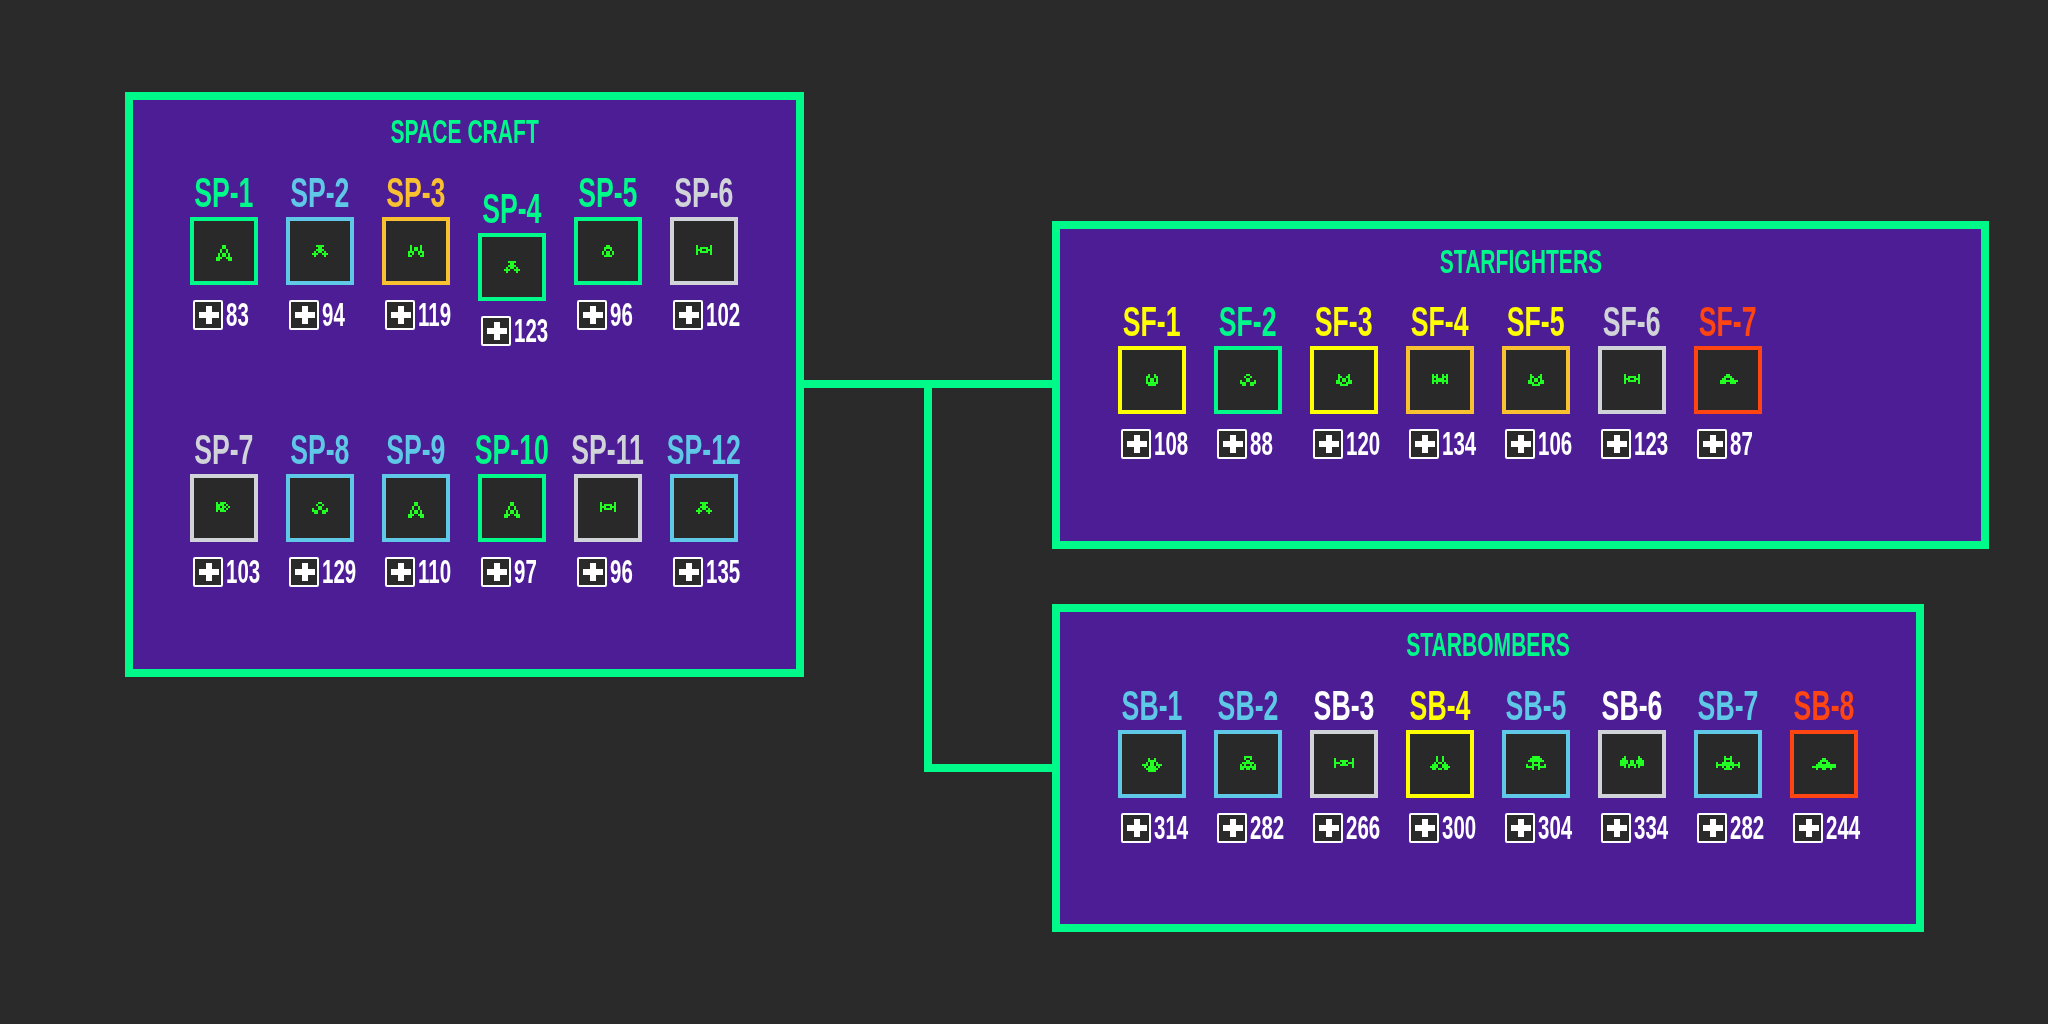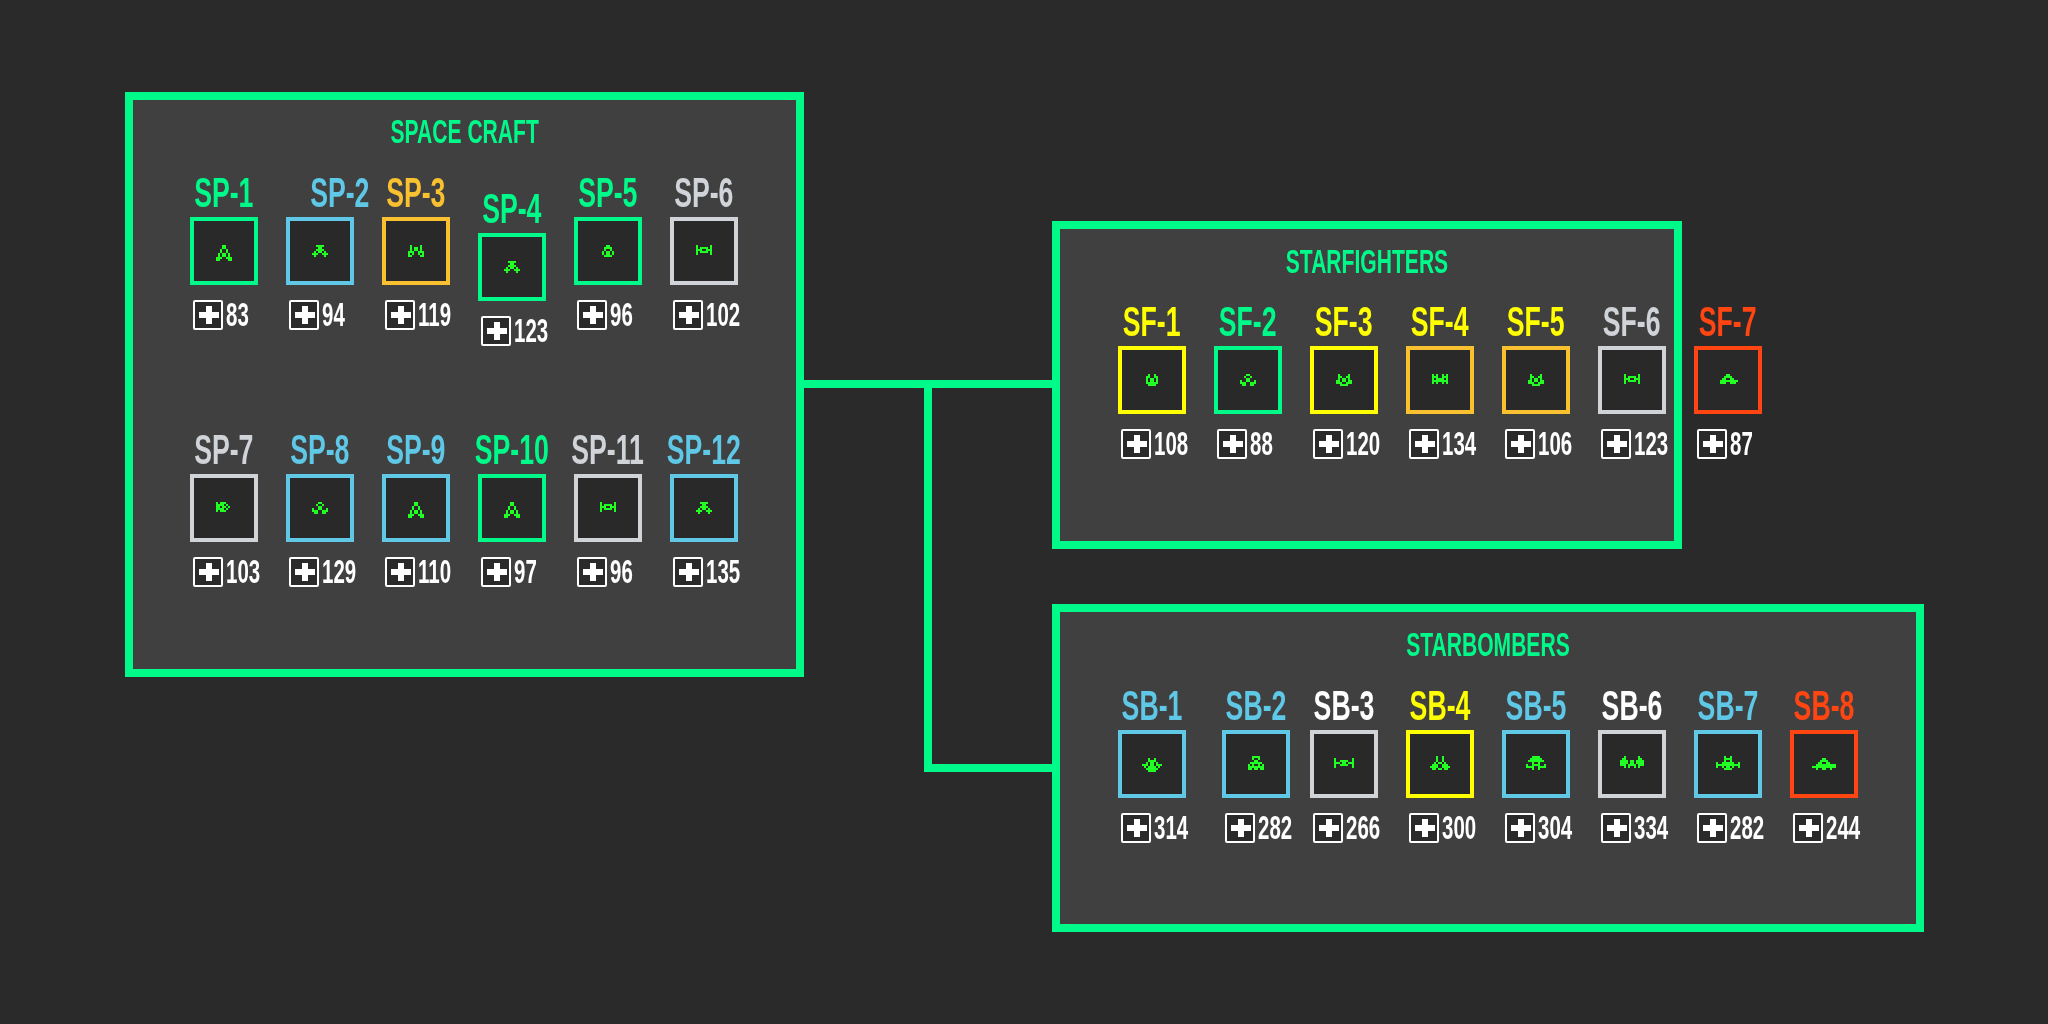--- a/index.html
+++ b/index.html
@@ -1,17 +1,17 @@
 <!DOCTYPE html>
 <html><head>
 <meta charset="utf-8">
 <style>
   html,body{margin:0;padding:0;}
   body{width:2048px;height:1024px;background:#2a2a2a;position:relative;overflow:hidden;font-family:"Liberation Sans",sans-serif;}
-  .panel{position:absolute;box-sizing:border-box;border:8px solid #00fa8a;background:#404040;}
+  .panel{position:absolute;box-sizing:border-box;border:8px solid #00fa8a;background:#4c1d95;}
   .title{position:absolute;left:0;right:0;text-align:center;font-weight:bold;font-size:34px;line-height:34px;color:#00fa8a;}
   .title span,.label span,.hp-num span{display:inline-block;transform:scaleX(0.62);transform-origin:center;}
   .hp-num span{transform-origin:left center;}
   .cell{position:absolute;width:96px;height:160px;}
   .label{position:absolute;left:-20px;width:136px;text-align:center;font-weight:bold;font-size:43px;line-height:32px;top:0;}
   .card{position:absolute;left:14px;top:41px;width:68px;height:68px;box-sizing:border-box;border:4px solid #00fa8a;background:#292929;display:flex;align-items:center;justify-content:center;cursor:pointer;}
   .card svg{width:24px;height:24px;}
   .hp{position:absolute;left:17px;top:124px;height:30px;display:flex;align-items:center;}
   .hp-icon{width:30px;height:30px;box-sizing:border-box;border:2px solid #ffffff;background:#2a2a2a;border-radius:2px;position:relative;}
   .hp-icon::before{content:"";position:absolute;left:11px;top:4px;width:6px;height:18px;background:#fff;}
@@ -61,21 +61,21 @@
           <rect x="8" y="8" width="1" height="1" fill="#22ff22"></rect>
           <rect x="9" y="8" width="1" height="1" fill="#22ff22"></rect>
         </svg>
       </div>
       <div class="hp">
         <div class="hp-icon"></div>
         <div class="hp-num"><span>83</span></div>
       </div>
     </div>
     <div class="cell" style="left: 139px; top: 76px;">
-      <div class="label" style="color: rgb(94, 200, 230); text-align: right;"><span>SP-2</span></div>
+      <div class="label" style="color: rgb(94, 200, 230);"><span>SP-2</span></div>
       <div class="card" style="border-color: rgb(94, 200, 230);">
         <svg viewBox="0 -2 12 12" shape-rendering="crispEdges">
           <rect x="4" y="1" width="1" height="1" fill="#22ff22"></rect>
           <rect x="5" y="1" width="1" height="1" fill="#22ff22"></rect>
           <rect x="6" y="1" width="1" height="1" fill="#22ff22"></rect>
           <rect x="7" y="1" width="1" height="1" fill="#22ff22"></rect>
           <rect x="5" y="2" width="1" height="1" fill="#22ff22"></rect>
           <rect x="6" y="2" width="1" height="1" fill="#22ff22"></rect>
           <rect x="4" y="3" width="1" height="1" fill="#22ff22"></rect>
           <rect x="5" y="3" width="1" height="1" fill="#22ff22"></rect>
@@ -432,21 +432,21 @@
           <rect x="8" y="6" width="1" height="1" fill="#22ff22"></rect>
         </svg>
       </div>
       <div class="hp">
         <div class="hp-icon"></div>
         <div class="hp-num"><span>135</span></div>
       </div>
     </div>
   </div>
 
-<div class="panel" id="panel-starfighters" style="left:1052px;top:221px;width:630px;height:328px;">
+<div class="panel" id="panel-starfighters" style="left:1052px;top:221px;width:937px;height:328px;">
   <div class="title" style="top:15px;">
     <span>STARFIGHTERS</span>
   </div>
 <div class="cell" style="left: 44px; top: 76px;">
       <div class="label" style="color: rgb(255, 255, 0);"><span>SF-1</span></div>
       <div class="card" style="border-color: rgb(255, 255, 0);">
         <svg viewBox="0 -2 12 12" shape-rendering="crispEdges">
           <rect x="4" y="1" width="1" height="1" fill="#22ff22"></rect>
           <rect x="7" y="1" width="1" height="1" fill="#22ff22"></rect>
           <rect x="3" y="2" width="1" height="1" fill="#22ff22"></rect>
@@ -735,21 +735,21 @@
           <rect x="5" y="7" width="1" height="1" fill="#22ff22"></rect>
           <rect x="6" y="7" width="1" height="1" fill="#22ff22"></rect>
           <rect x="7" y="7" width="1" height="1" fill="#22ff22"></rect>
         </svg>
       </div>
       <div class="hp">
         <div class="hp-icon"></div>
         <div class="hp-num"><span>314</span></div>
       </div>
     </div>
-    <div class="cell" style="left: 148px; top: 77px;">
+    <div class="cell" style="left: 140px; top: 77px;">
       <div class="label" style="color: rgb(94, 200, 230);"><span>SB-2</span></div>
       <div class="card" style="border-color: rgb(94, 200, 230);">
         <svg viewBox="0 -2 12 12" shape-rendering="crispEdges">
           <rect x="4" y="0" width="1" height="1" fill="#22ff22"></rect>
           <rect x="5" y="0" width="1" height="1" fill="#22ff22"></rect>
           <rect x="6" y="0" width="1" height="1" fill="#22ff22"></rect>
           <rect x="7" y="0" width="1" height="1" fill="#22ff22"></rect>
           <rect x="4" y="1" width="1" height="1" fill="#22ff22"></rect>
           <rect x="7" y="1" width="1" height="1" fill="#22ff22"></rect>
           <rect x="5" y="2" width="1" height="1" fill="#22ff22"></rect>

